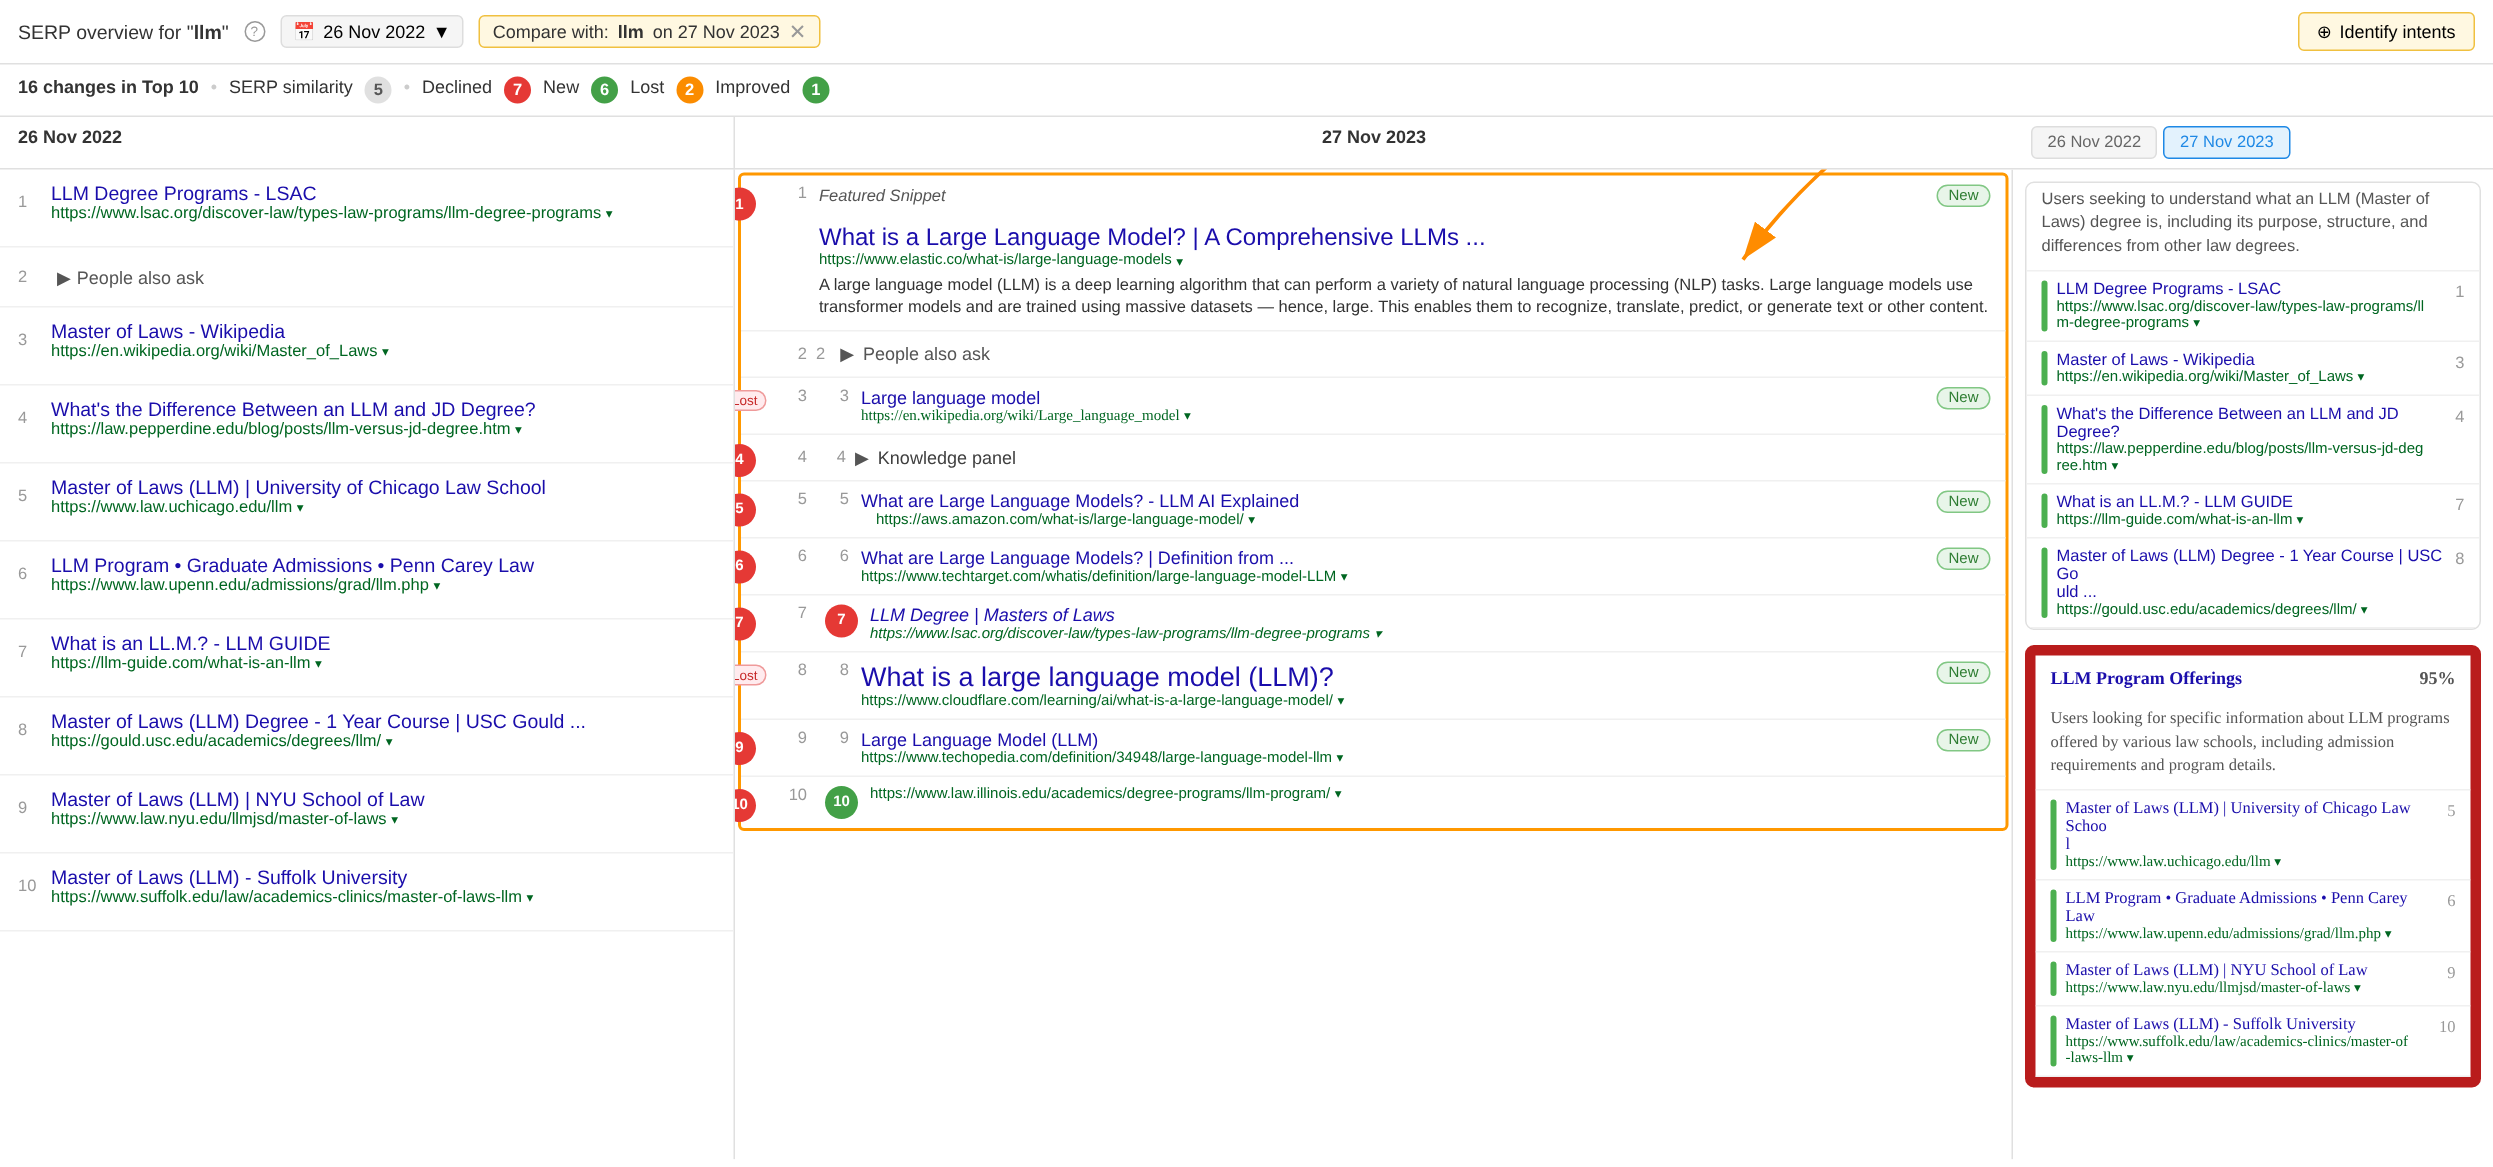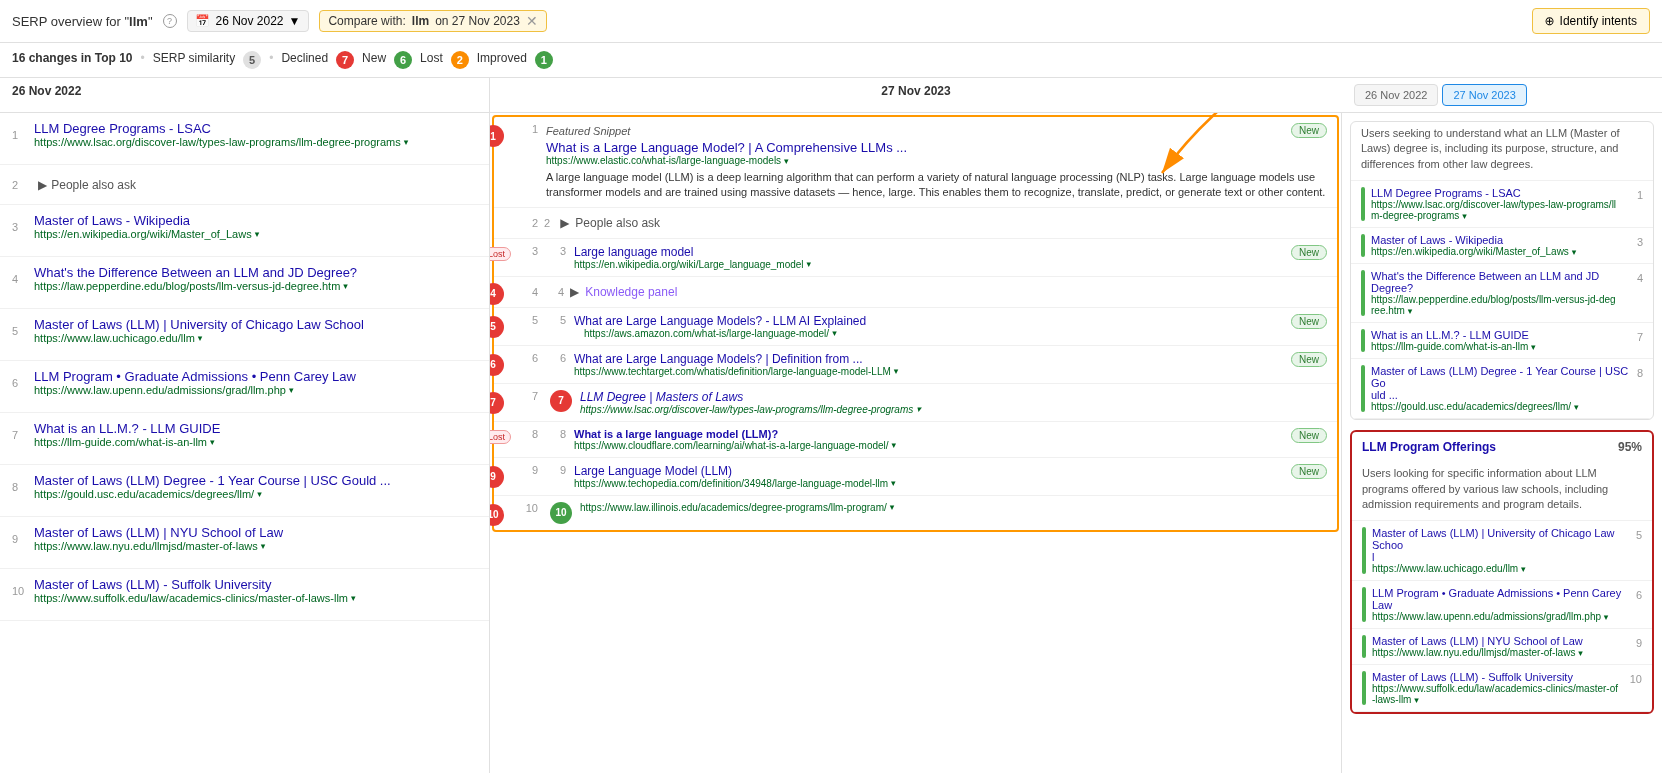--- a/index.html
+++ b/index.html
@@ -221,54 +221,54 @@
         <div style="display:flex; align-items:flex-start; padding:6px 10px; gap:8px; border-bottom:1px solid #f0f0f0;">
           <div style="position:absolute; left:-12px; top:8px;">
             <div class="circle-num circle-red" style="font-size:10px; width:22px; height:22px;">1</div>
           </div>
           <div style="min-width:20px; text-align:right; font-size:11px; color:#999; margin-left:14px; flex-shrink:0;">1</div>
           <div style="flex:1;">
             <div style="display:flex; justify-content:space-between; align-items:center;text-align:right;">
               <span style="font-size:11px; color:#555; font-style:italic;">Featured Snippet</span>
               <span class="new-badge">New</span>
             </div>
-            <div class="serp-item-title" style="font-size:13px; margin-top:2px;">What is a Large Language Model? | A Comprehensive LLMs ...</div>
+            <div class="serp-item-title" style="font-size:16px; margin-top:12px;">What is a Large Language Model? | A Comprehensive LLMs ...</div>
             <div class="serp-item-url" style="font-size:10px;">https://www.elastic.co/what-is/large-language-models <span class="arrow-down">▾</span></div>
             <div style="font-size:11px; color:#333; margin-top:4px; line-height:1.4;">A large language model (LLM) is a deep learning algorithm that can perform a variety of natural language processing (NLP) tasks. Large language models use transformer models and are trained using massive datasets — hence, large. This enables them to recognize, translate, predict, or generate text or other content.</div>
           </div>
         </div>
 
         <div style="display:flex; align-items:center; gap:6px; padding:8px 10px; border-bottom:1px solid #f0f0f0;">
           <div style="min-width:20px; text-align:right; font-size:11px; color:#999; margin-left:14px; flex-shrink:0;">2</div>
           <span style="font-size:11px; color:#999; margin-right:4px;">2</span>
           <span style="font-size:12px; color:#555;">▶</span>
           <span style="font-size:12px; color:#555;">People also ask</span>
         </div>
 
         <div style="display:flex; align-items:flex-start; padding:6px 10px; gap:8px; border-bottom:1px solid #f0f0f0; position:relative;">
           <div style="position:absolute; left:-12px; top:8px;">
             <div class="lost-badge" style="font-size:9px; padding:1px 5px;">Lost</div>
           </div>
           <div style="min-width:20px; text-align:right; font-size:11px; color:#999; margin-left:14px; flex-shrink:0;">3</div>
           <span style="min-width:20px; text-align:right; font-size:11px; color:#999; flex-shrink:0;">3</span>
           <div style="flex:1;">
             <div class="serp-item-title" style="font-size:12px;">Large language model</div>
-            <div class="serp-item-url" style="font-size:10px;">https://en.wikipedia.org/wiki/Large_language_model <span class="arrow-down">▾</span></div>
+            <div class="serp-item-url" style="font-size:10px;font-family:Liberation Serif, serif;">https://en.wikipedia.org/wiki/Large_language_model <span class="arrow-down">▾</span></div>
           </div>
           <span class="new-badge">New</span>
         </div>
 
         <div style="display:flex; align-items:center; gap:6px; padding:8px 10px; border-bottom:1px solid #f0f0f0; position:relative;">
           <div style="position:absolute; left:-12px; top:6px;">
             <div class="circle-num circle-red" style="font-size:10px; width:22px; height:22px;">4</div>
           </div>
           <div style="min-width:20px; text-align:right; font-size:11px; color:#999; margin-left:14px; flex-shrink:0;">4</div>
           <span style="min-width:20px; text-align:right; font-size:11px; color:#999; flex-shrink:0;">4</span>
           <span style="font-size:12px; color:#555;">▶</span>
-          <span style="font-size:12px; color:#8b5cf6;">Knowledge panel</span>
+          <span style="font-size:12px; color:#404040;">Knowledge panel</span>
         </div>
 
         <div style="display:flex; align-items:flex-start; padding:6px 10px; gap:8px; border-bottom:1px solid #f0f0f0; position:relative;">
           <div style="position:absolute; left:-12px; top:8px;">
             <div class="circle-num circle-red" style="font-size:10px; width:22px; height:22px;">5</div>
           </div>
           <div style="min-width:20px; text-align:right; font-size:11px; color:#999; margin-left:14px; flex-shrink:0;">5</div>
           <span style="min-width:20px; text-align:right; font-size:11px; color:#999; flex-shrink:0;">5</span>
           <div style="flex:1;">
             <div class="serp-item-title" style="font-size:12px;">What are Large Language Models? - LLM AI Explained</div>
@@ -304,21 +304,21 @@
           </div>
         </div>
 
         <div style="display:flex; align-items:flex-start; padding:6px 10px; gap:8px; border-bottom:1px solid #f0f0f0; position:relative;">
           <div style="position:absolute; left:-12px; top:8px;">
             <div class="lost-badge" style="font-size:9px; padding:1px 5px;">Lost</div>
           </div>
           <div style="min-width:20px; text-align:right; font-size:11px; color:#999; margin-left:14px; flex-shrink:0;">8</div>
           <span style="min-width:20px; text-align:right; font-size:11px; color:#999; flex-shrink:0;">8</span>
           <div style="flex:1;">
-            <div class="serp-item-title" style="font-size:11px;font-weight:bold;">What is a large language model (LLM)?</div>
+            <div class="serp-item-title" style="font-size:18px;">What is a large language model (LLM)?</div>
             <div class="serp-item-url" style="font-size:10px;">https://www.cloudflare.com/learning/ai/what-is-a-large-language-model/ <span class="arrow-down">▾</span></div>
           </div>
           <span class="new-badge">New</span>
         </div>
 
         <div style="display:flex; align-items:flex-start; padding:6px 10px; gap:8px; border-bottom:1px solid #f0f0f0; position:relative;">
           <div style="position:absolute; left:-12px; top:8px;">
             <div class="circle-num circle-red" style="font-size:10px; width:22px; height:22px;">9</div>
           </div>
           <div style="min-width:20px; text-align:right; font-size:11px; color:#999; margin-left:14px; flex-shrink:0;">9</div>
@@ -397,21 +397,21 @@
           <div class="intent-item-bar" style="background:#4caf50;"></div>
           <div class="intent-item-content">
             <div class="intent-item-title">Master of Laws (LLM) Degree - 1 Year Course | USC Go<br>uld ...</div>
             <div class="intent-item-url">https://gould.usc.edu/academics/degrees/llm/ <span class="arrow-down" style="color:#006621;">▾</span></div>
           </div>
           <div class="intent-item-rank">8</div>
         </div>
       </div>
     </div>
 
-    <div class="intent-card" style="border:2px solid #b91c1c; margin-top:8px;">
+    <div class="intent-card" style="border:7px solid #b91c1c; margin-top:8px;font-family:Liberation Serif, serif;">
       <div class="intent-card-header">
         <span class="intent-card-title">LLM Program Offerings</span>
         <span class="intent-pct">95%</span>
       </div>
       <div class="intent-card-desc">
         Users looking for specific information about LLM programs offered by various law schools, including admission requirements and program details.
       </div>
       <div class="intent-card-items">
 
         <div class="intent-item">

